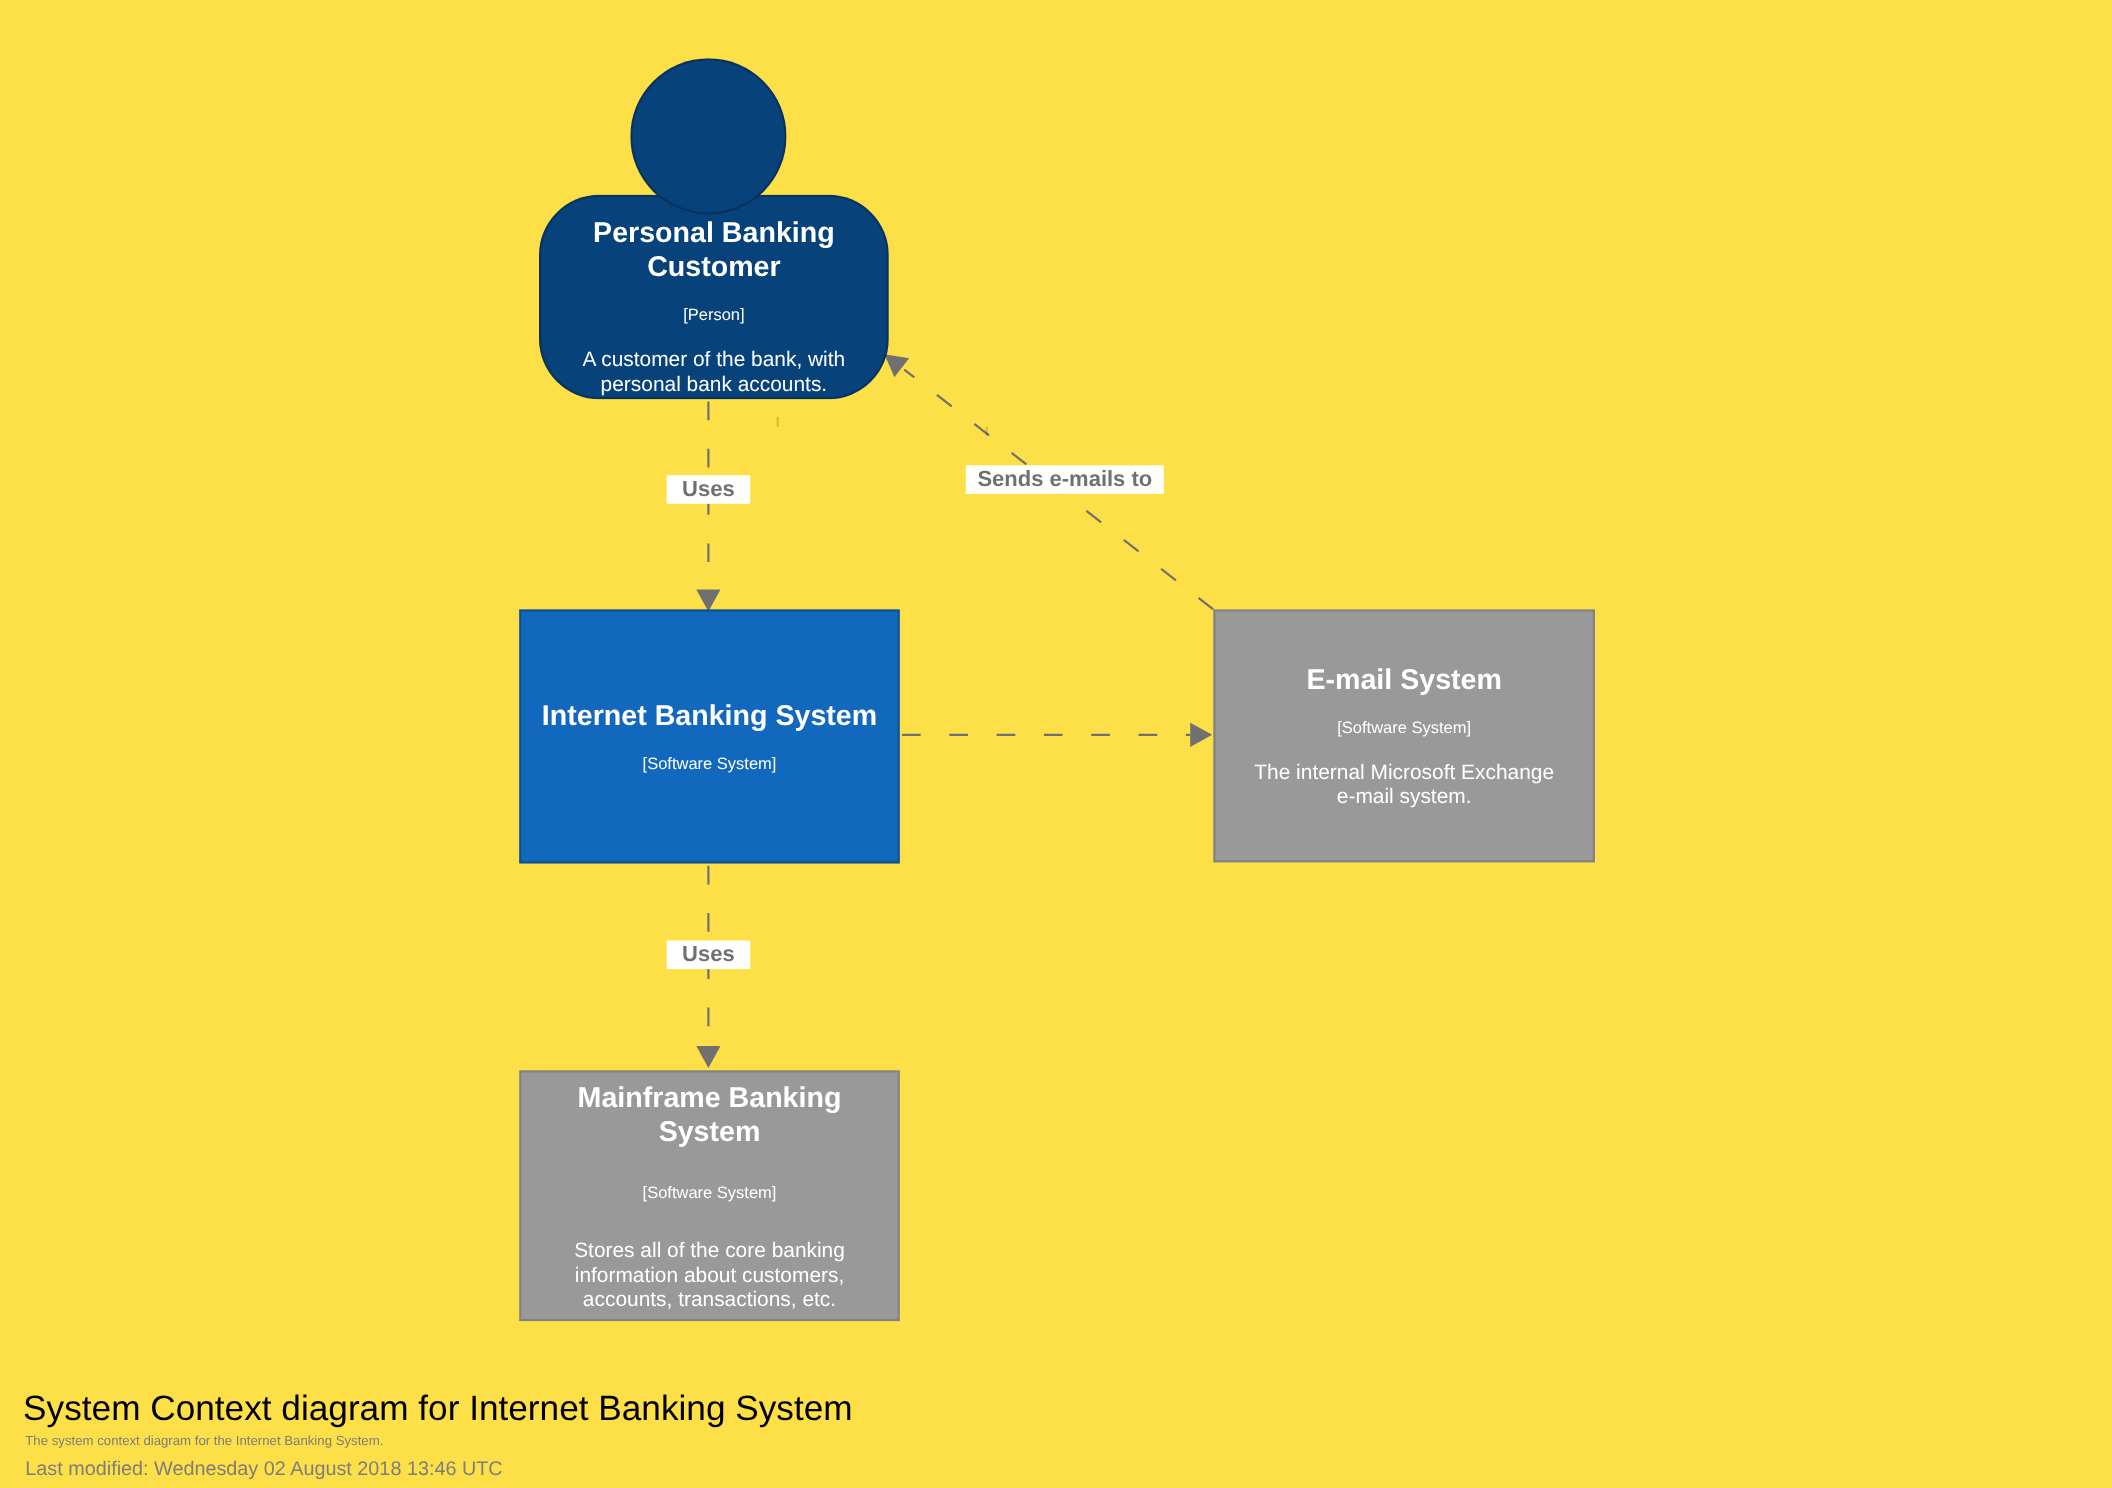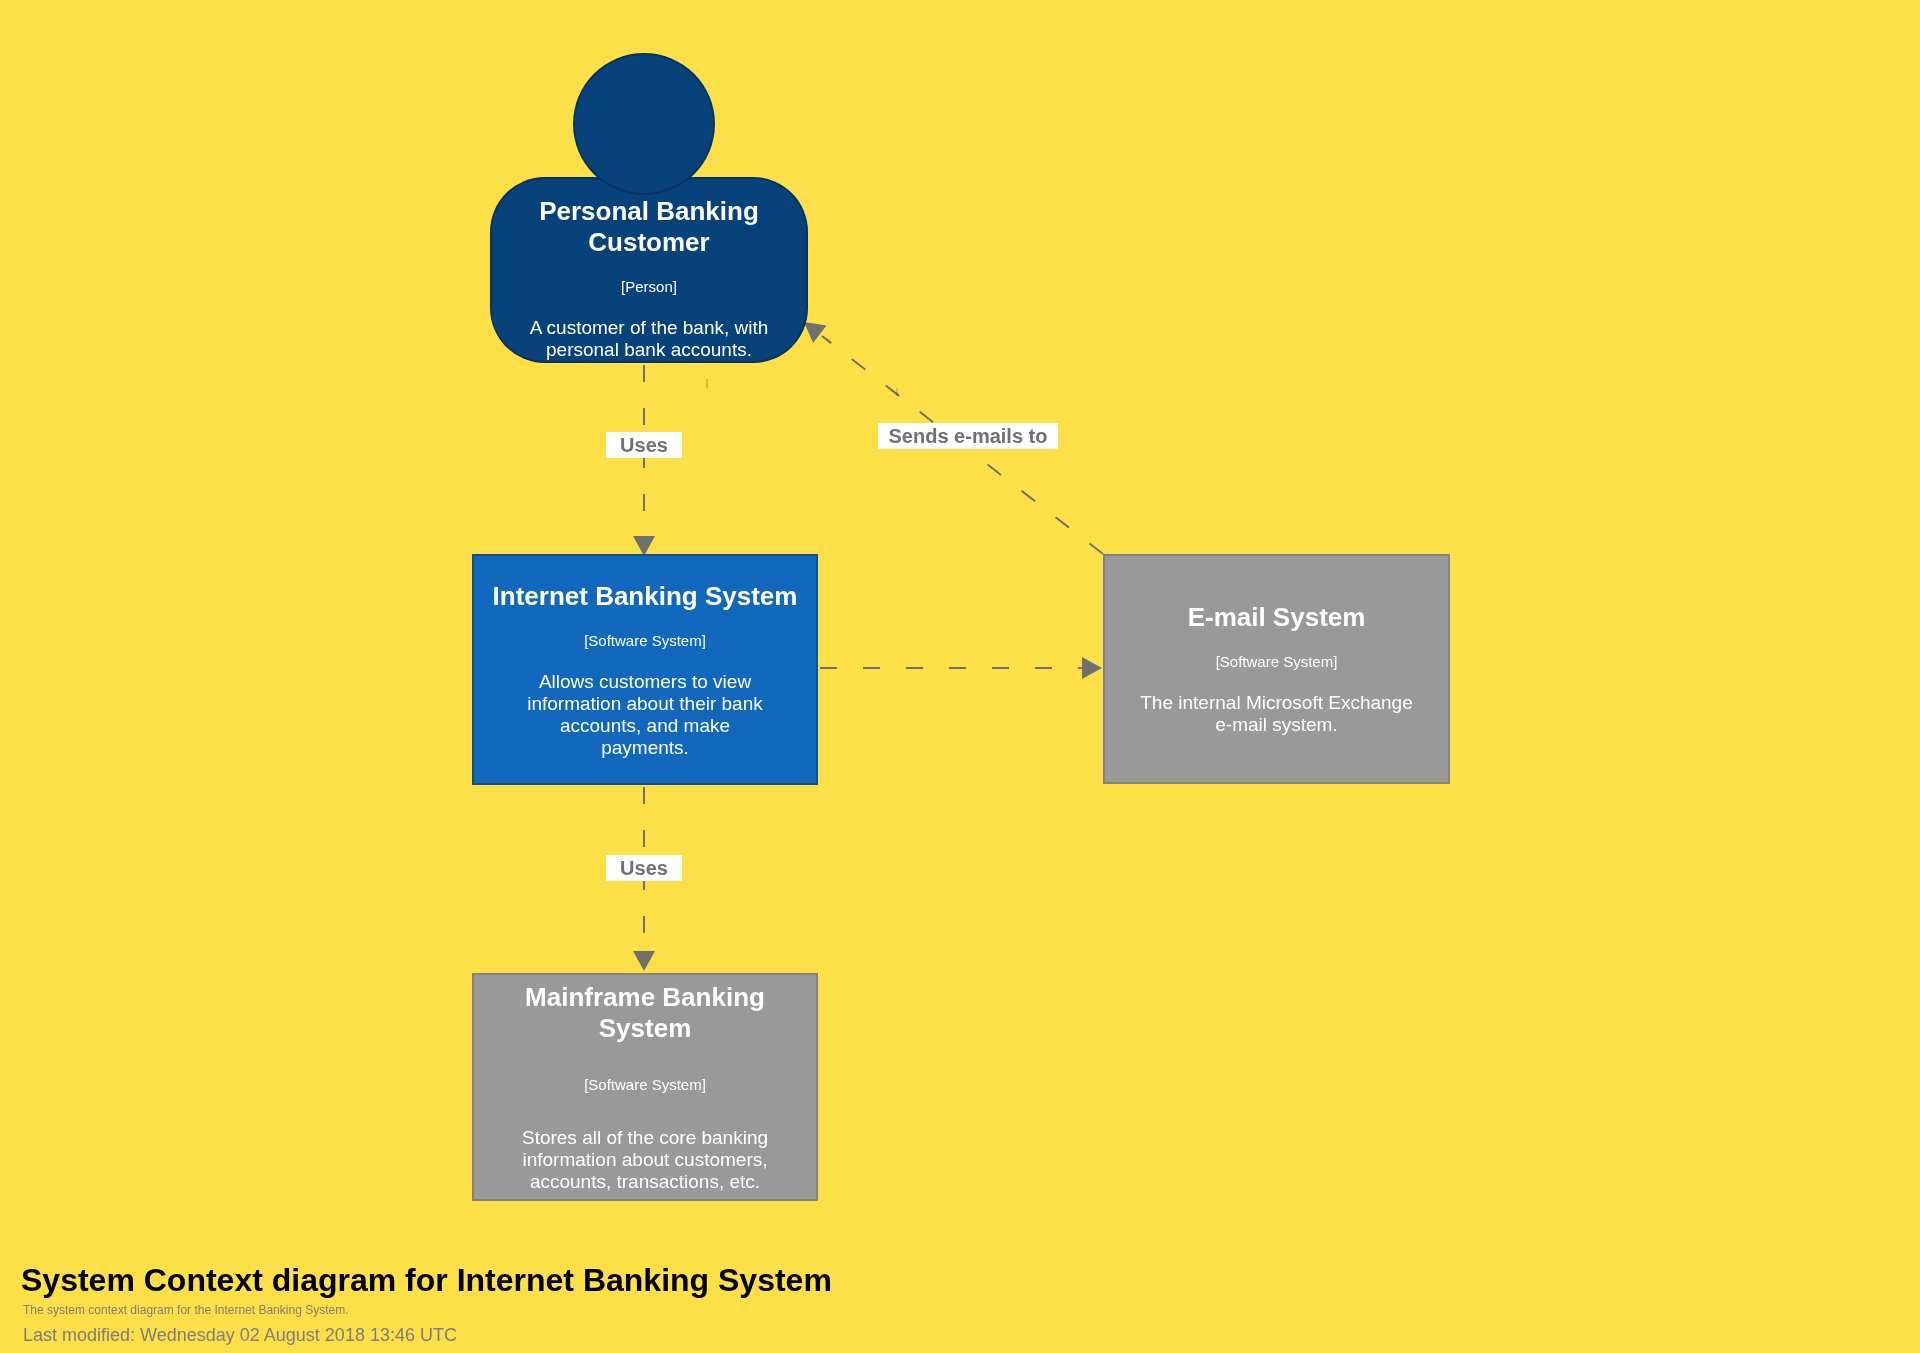--- a/index.html
+++ b/index.html
@@ -152,21 +152,21 @@
     font-weight: normal;
     line-height: 18px;
     margin-top: 2px;
   }
 
   
   .footer-title {
     position: absolute;
     left: 21px; top: 1262px;
     font-size: 32px;
-    font-weight: bold;
+    font-weight: normal;
     color: #000000;
     z-index: 2;
     white-space: nowrap;
   }
   .footer-subtitle {
     position: absolute;
     left: 23px; top: 1303px;
     font-size: 12px;
     color: #7d7d7d;
     z-index: 2;
@@ -212,21 +212,20 @@
       <div class="person-arm right"></div>
       <div class="node-name">Personal Banking Customer</div>
       <div class="node-meta">[Person]</div>
       <div class="node-desc">A customer of the bank, with personal bank accounts.</div>
     </div>
   </div>
 
   <div class="node node--ibs">
     <div class="node-name">Internet Banking System</div>
     <div class="node-meta">[Software System]</div>
-    <div class="node-desc">Allows customers to view information about their bank accounts, and make payments.</div>
   </div>
 
   <div class="node node--email">
     <div class="node-name">E-mail System</div>
     <div class="node-meta">[Software System]</div>
     <div class="node-desc">The internal Microsoft Exchange e-mail system.</div>
   </div>
 
   <div class="node node--mainframe">
     <div class="node-name">Mainframe Banking System</div>

